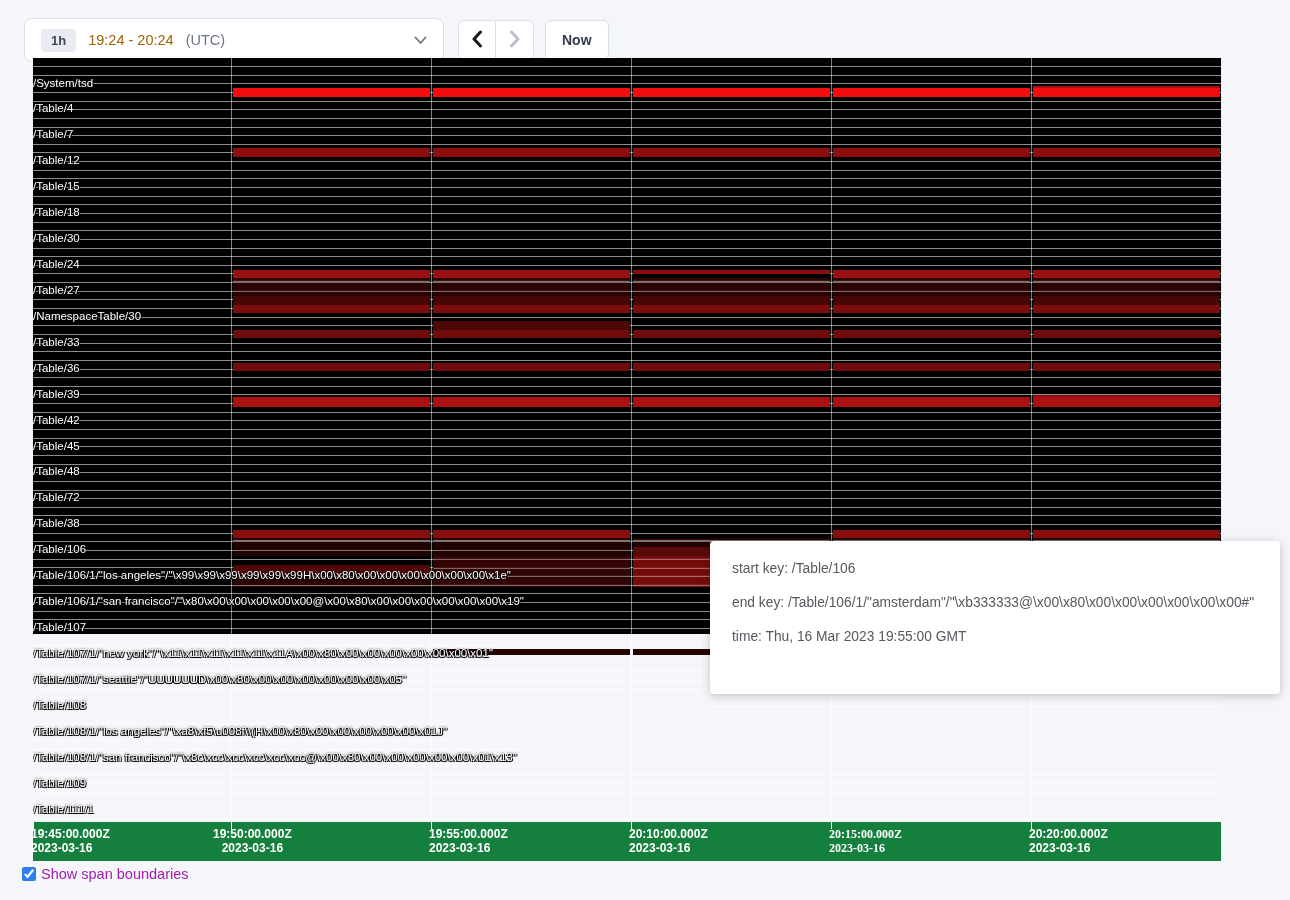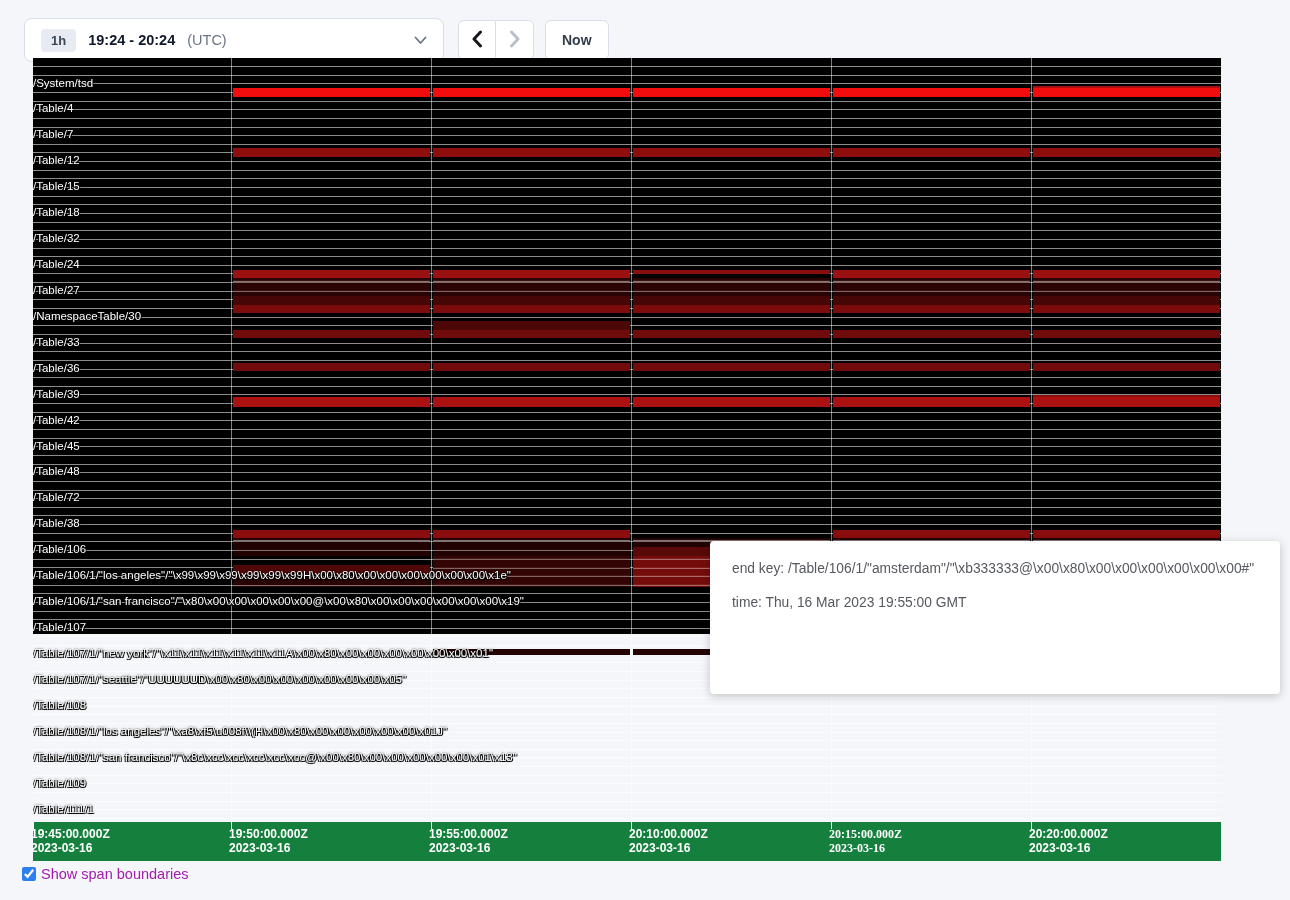--- a/index.html
+++ b/index.html
@@ -6,21 +6,21 @@
   html,body { width:1290px; height:900px; overflow:hidden;
     font-family:"Liberation Sans", sans-serif; background:#f4f6f9; }
 
   
   .toolbar { position:absolute; left:0; top:0; width:1290px; height:58px; }
   .range-select { position:absolute; left:24px; top:18px; width:420px; height:44px;
     background:#fff; border:1px solid #d9dee8; border-radius:8px;
     display:flex; align-items:center; padding:0 16px; gap:12px; cursor:pointer; }
   .range-badge { background:#e8ebf2; border-radius:4px; padding:4px 10px;
     font-size:13px; font-weight:700; color:#3d4754; }
-  .range-text { font-size:14.5px; font-weight:700; color:#0f172a; }
+  .range-text { font-size:14.5px; font-weight:400; color:#a16207; }
   .range-tz { font-size:14.5px; color:#6b7586; }
   .range-caret { margin-left:auto; display:flex; align-items:center; }
   .arrow-group { position:absolute; left:458px; top:20px; display:flex; }
   .arrow-btn { width:38px; height:40px; background:#fff; border:1px solid #d9dee8;
     display:flex; align-items:center; justify-content:center; cursor:pointer; }
   .arrow-btn.left { border-radius:6px 0 0 6px; }
   .arrow-btn.right { border-radius:0 6px 6px 0; border-left:none; cursor:default; }
   .now-btn { position:absolute; left:545px; top:20px; height:40px; padding:0 16px;
     background:#fff; border:1px solid #d9dee8; border-radius:6px;
     font-size:14px; font-weight:600; color:#333c49; cursor:pointer;
@@ -167,21 +167,21 @@
         <div class="vline" style="left: 798px;"></div>
         <div class="vline" style="left: 998px;"></div>
       </div>
     <div id="rowlabels">
         <div class="row-label" style="left: 0px; top: 18.5px;">/System/tsd</div>
         <div class="row-label" style="left: 0px; top: 44.43px;">/Table/4</div>
         <div class="row-label" style="left: 0px; top: 70.36px;">/Table/7</div>
         <div class="row-label" style="left: 0px; top: 96.29px;">/Table/12</div>
         <div class="row-label" style="left: 0px; top: 122.22px;">/Table/15</div>
         <div class="row-label" style="left: 0px; top: 148.15px;">/Table/18</div>
-        <div class="row-label" style="left: 0px; top: 174.08px;">/Table/32</div>
+        <div class="row-label" style="left: 0px; top: 174.08px;">/Table/30</div>
         <div class="row-label" style="left: 0px; top: 200.01px;">/Table/24</div>
         <div class="row-label" style="left: 0px; top: 225.94px;">/Table/27</div>
         <div class="row-label" style="left: 0px; top: 251.87px;">/NamespaceTable/30</div>
         <div class="row-label" style="left: 0px; top: 277.8px;">/Table/33</div>
         <div class="row-label" style="left: 0px; top: 303.73px;">/Table/36</div>
         <div class="row-label" style="left: 0px; top: 329.66px;">/Table/39</div>
         <div class="row-label" style="left: 0px; top: 355.59px;">/Table/42</div>
         <div class="row-label" style="left: 0px; top: 381.52px;">/Table/45</div>
         <div class="row-label" style="left: 0px; top: 407.45px;">/Table/48</div>
         <div class="row-label" style="left: 0px; top: 433.38px;">/Table/72</div>
@@ -199,21 +199,21 @@
         <div class="row-label" style="left: 0px; top: 744.54px;">/Table/111/1</div>
       </div>
   </div>
   <div class="axis" id="axis">
       <div class="tick" style="left: 0px;"></div>
       <div class="tick-label" style="left: -2px;">
         <div>19:45:00.000Z</div>
         <div>2023-03-16</div>
       </div>
       <div class="tick" style="left: 198px;"></div>
-      <div class="tick-label" style="left: 196px;">
+      <div class="tick-label" style="left: 180px; text-align: center;">
         <div>19:50:00.000Z</div>
         <div>2023-03-16</div>
       </div>
       <div class="tick" style="left: 398px;"></div>
       <div class="tick-label" style="left: 396px;">
         <div>19:55:00.000Z</div>
         <div>2023-03-16</div>
       </div>
       <div class="tick" style="left: 598px;"></div>
       <div class="tick-label" style="left: 596px;">
@@ -227,20 +227,21 @@
       </div>
       <div class="tick" style="left: 998px;"></div>
       <div class="tick-label" style="left: 996px;">
         <div>20:20:00.000Z</div>
         <div>2023-03-16</div>
       </div>
     </div>
 </div>
 
 <div class="tooltip">
+  <div class="tline">start key: /Table/106</div>
   <div class="tline">end key: /Table/106/1/"amsterdam"/"\xb333333@\x00\x80\x00\x00\x00\x00\x00\x00#"</div>
   <div class="tline">time: Thu, 16 Mar 2023 19:55:00 GMT</div>
 </div>
 
 <div class="footer">
   <input type="checkbox" id="spanbound" checked="" style="">
   <label for="spanbound">Show span boundaries</label>
 </div>
 
 </body></html>

